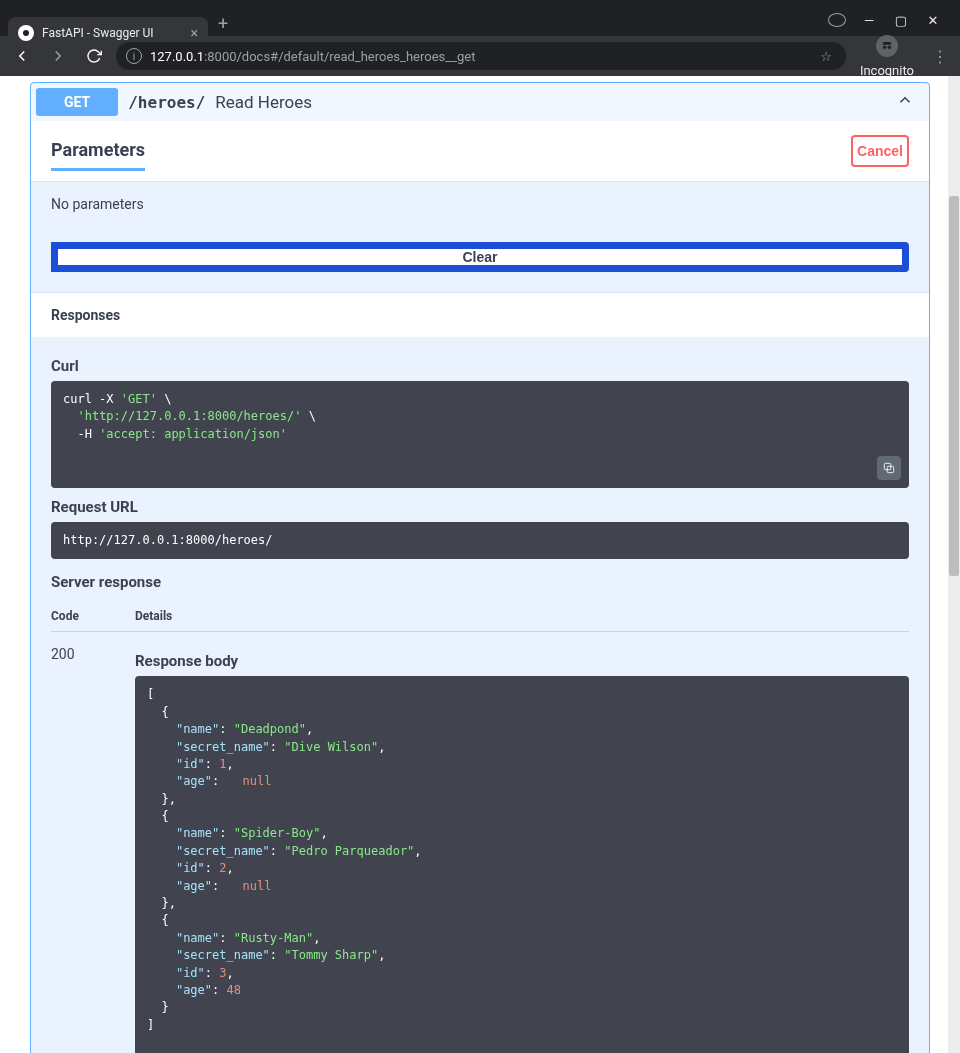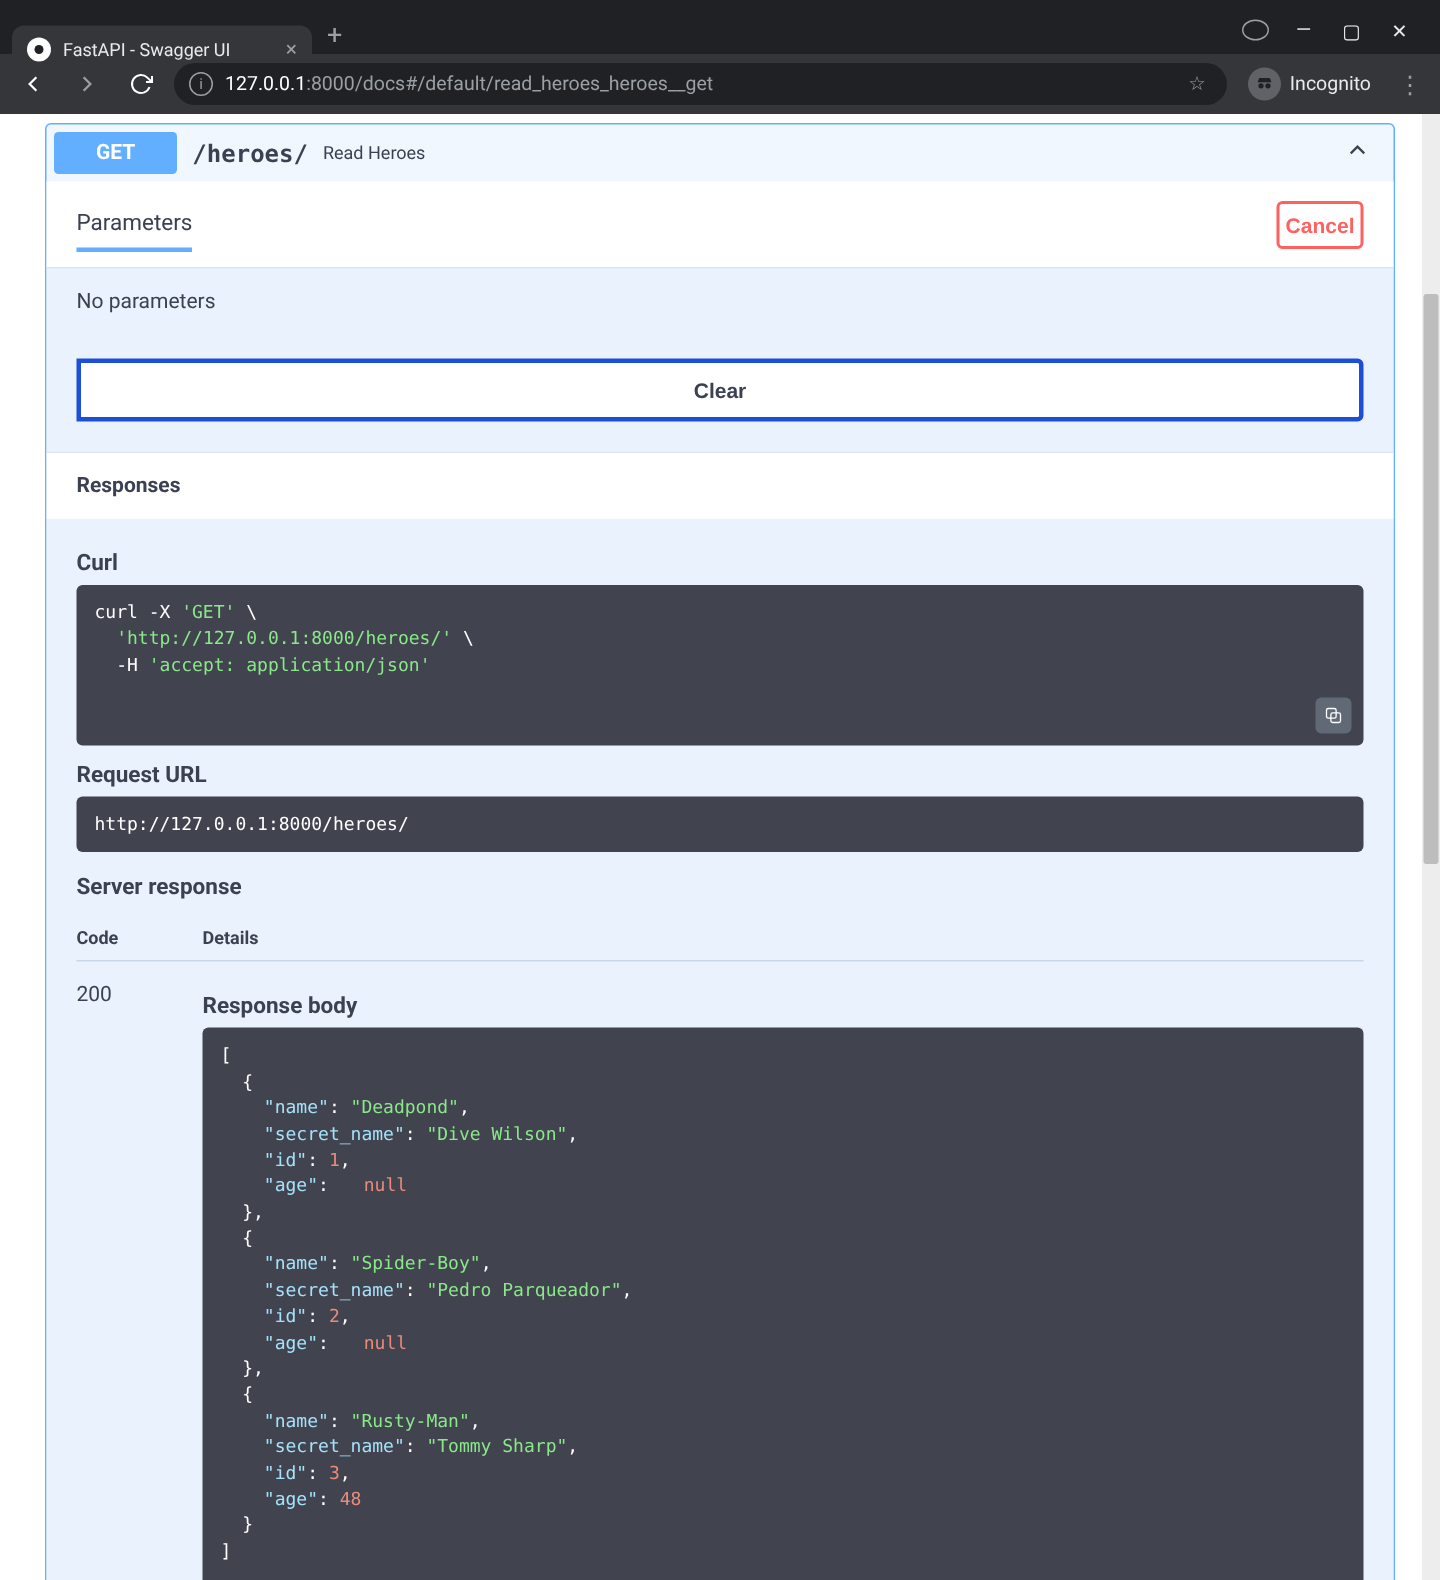--- a/index.html
+++ b/index.html
@@ -17,43 +17,43 @@
   .window-controls span { width:18px; text-align:center; cursor:pointer; font-size:13px; }
   .win-circle { width:14px; height:14px; border:1px solid #9aa0a6; border-radius:50%; display:inline-block; }
   
   .addr-bar { display: flex; align-items: center; height: 40px; padding: 4px 8px; gap: 8px; background:#35363a; }
   .nav-btn { width: 28px; height: 28px; display:flex; align-items:center; justify-content:center; color:#9aa0a6; cursor:pointer; }
   .nav-btn.active { color:#fff; }
   .url-field { flex:1; background:#202124; border-radius: 14px; height: 28px; display:flex; align-items:center; padding:0 10px; color:#9aa0a6; font-size:13px; gap:8px; }
   .url-info-icon { width:16px; height:16px; border:1px solid #9aa0a6; border-radius:50%; display:flex; align-items:center; justify-content:center; font-size:10px; }
   .url-text .host { color:#fff; }
   .star-btn, .menu-btn { color:#9aa0a6; cursor:pointer; padding:0 4px; }
-  .incognito { display:flex; align-items:center; gap:6px; color:#e8eaed; font-size:13px; padding:0 6px; }
+  .incognito { display:flex; align-items:center; gap:6px; color:#e8eaed; font-size:13px; padding:0 6px;flex-direction:column; }
   .incognito-icon { width:22px; height:22px; border-radius:50%; background:#5f6368; display:flex; align-items:center; justify-content:center; }
   
   
   .page { background:#fff; padding: 6px 30px 0 30px; height: calc(1053px - 76px); overflow-y:auto; position:relative; }
   
   .opblock { border: 1px solid #61affe; border-radius: 4px; background: #f0f7ff; margin-bottom: 20px; }
   .opblock-summary { display:flex; align-items:center; padding: 5px; gap: 10px; cursor:pointer; }
   .method-badge { background:#61affe; color:#fff; font-weight:700; font-size:14px; padding:6px 28px; border-radius:3px; min-width:80px; text-align:center; }
   .path { font-family: ui-monospace, Menlo, Consolas, monospace; font-size:16px; font-weight:600; color:#3b4151; }
-  .summary-desc { color:#3b4151; font-size:12px; }
+  .summary-desc { color:#3b4151; font-size:17px; }
   .chevron { margin-left:auto; margin-right:10px; color:#3b4151; }
   
   .section-header { display:flex; align-items:center; justify-content:space-between; padding:10px 20px; background:#fff; }
-  .section-tab { font-size:15px; color:#3b4151; font-weight:400; padding:8px 0; border-bottom:3px solid #61affe; }
+  .section-tab { font-size:18px; color:#3b4151; font-weight:700; padding:8px 0; border-bottom:3px solid #61affe; }
   .cancel-btn { border:2px solid #ff6060; color:#ff6060; background:#fff; padding:6px 4px; border-radius:4px; font-size:14px; font-weight:700; cursor:pointer; }
   
   .params-body { padding: 14px 20px 20px 20px; background:#eaf3fd; border-top:1px solid #d8e5f5; }
   .no-params { font-size:14px; color:#3b4151; }
   
   .exec-row { display:flex; gap:0; margin-top:30px; }
   .execute-btn { flex:1; background:#4990e2; color:#fff; border:none; padding:10px; font-size:14px; font-weight:700; border-radius:4px 0 0 4px; cursor:pointer; }
-  .clear-btn { flex:1; background:#fff; color:#3b4151; border:3px solid #1d4ed8; padding:10px; font-size:14px; font-weight:600; border-radius:0 4px 4px 0; cursor:pointer; }
+  .clear-btn { flex:1; background:#fff; color:#3b4151; border:7px solid #1d4ed8; font-size:14px; font-weight:600; border-radius:0 4px 4px 0; cursor:pointer; }
   
   .responses-header { padding: 14px 20px; font-size:14px; font-weight:700; color:#3b4151; background:#fff; border-top:1px solid #d8e5f5; }
   
   .responses-body { padding: 14px 20px; background:#eaf3fd; }
   .resp-section-title { font-size:15px; font-weight:700; color:#3b4151; margin: 6px 0; }
   
   .code-block { background:#41444e; border-radius:4px; padding:10px 12px; position:relative; font-family: ui-monospace, Menlo, Consolas, monospace; font-size:12px; color:#fff; line-height:1.45; overflow:auto; white-space:pre; }
   .code-block .copy-icon { position:absolute; right:8px; bottom:8px; width:24px; height:24px; background:#626976; border-radius:4px; display:flex; align-items:center; justify-content:center; cursor:pointer; }
   .code-block .copy-icon svg { width:14px; height:14px; fill:none; stroke:#fff; stroke-width:1.5; }
   

